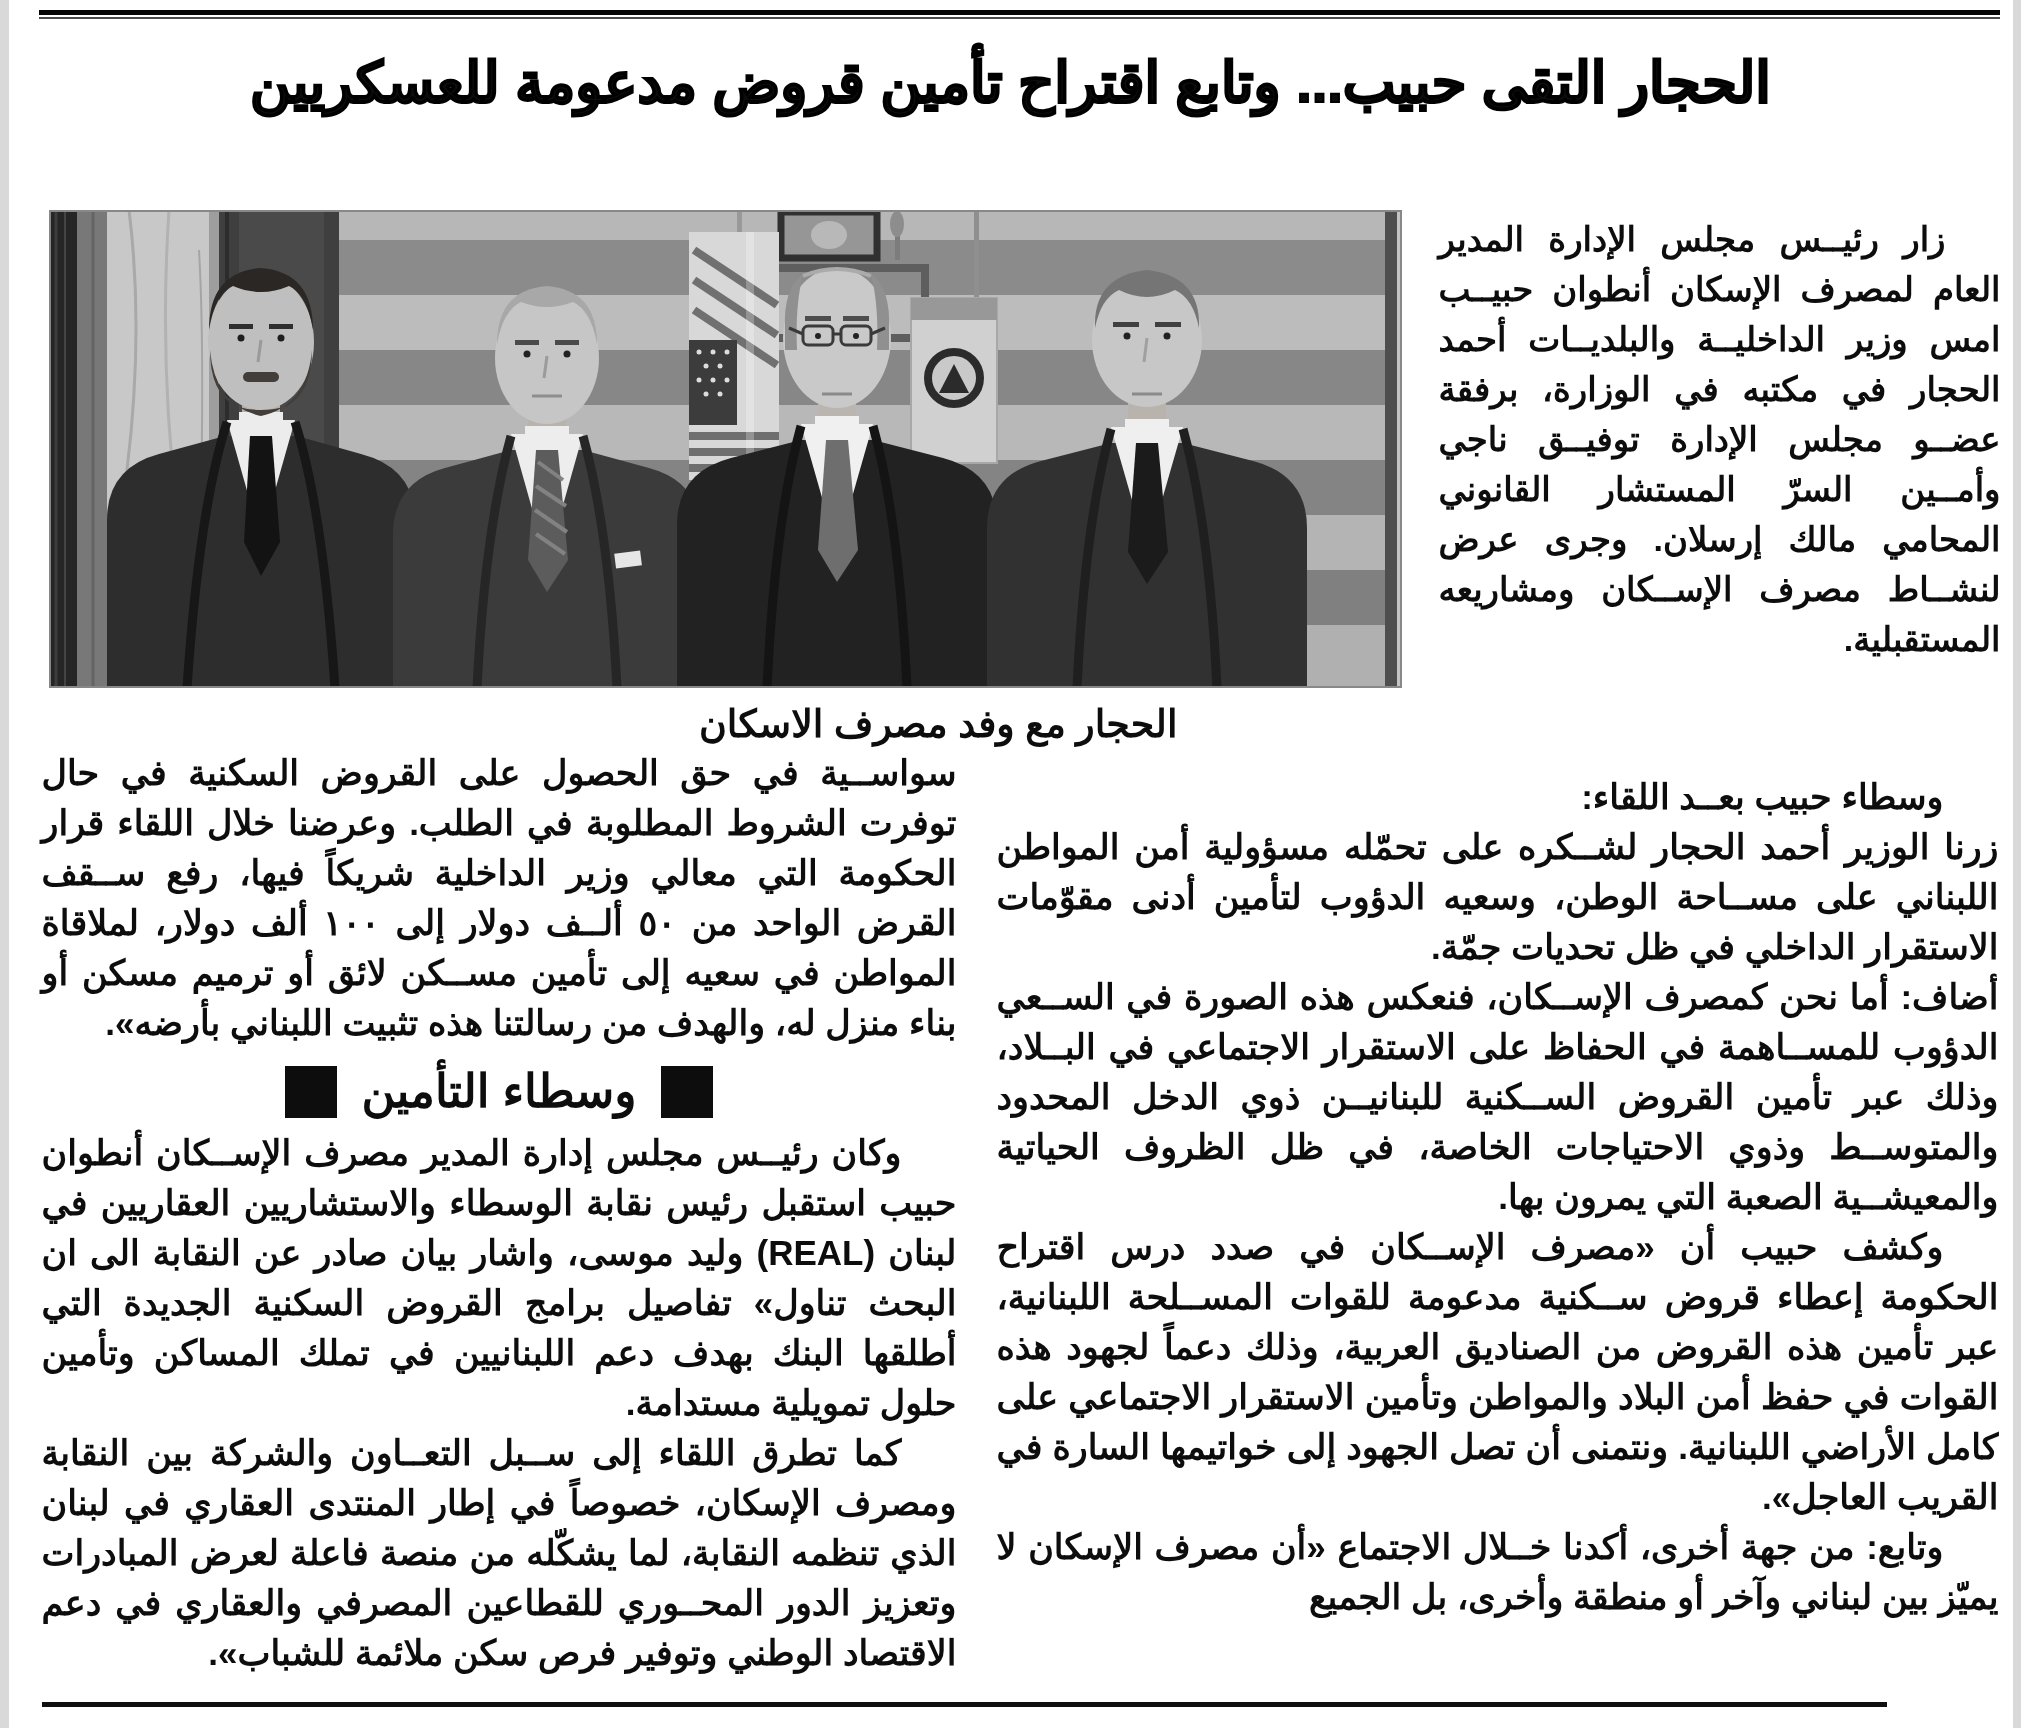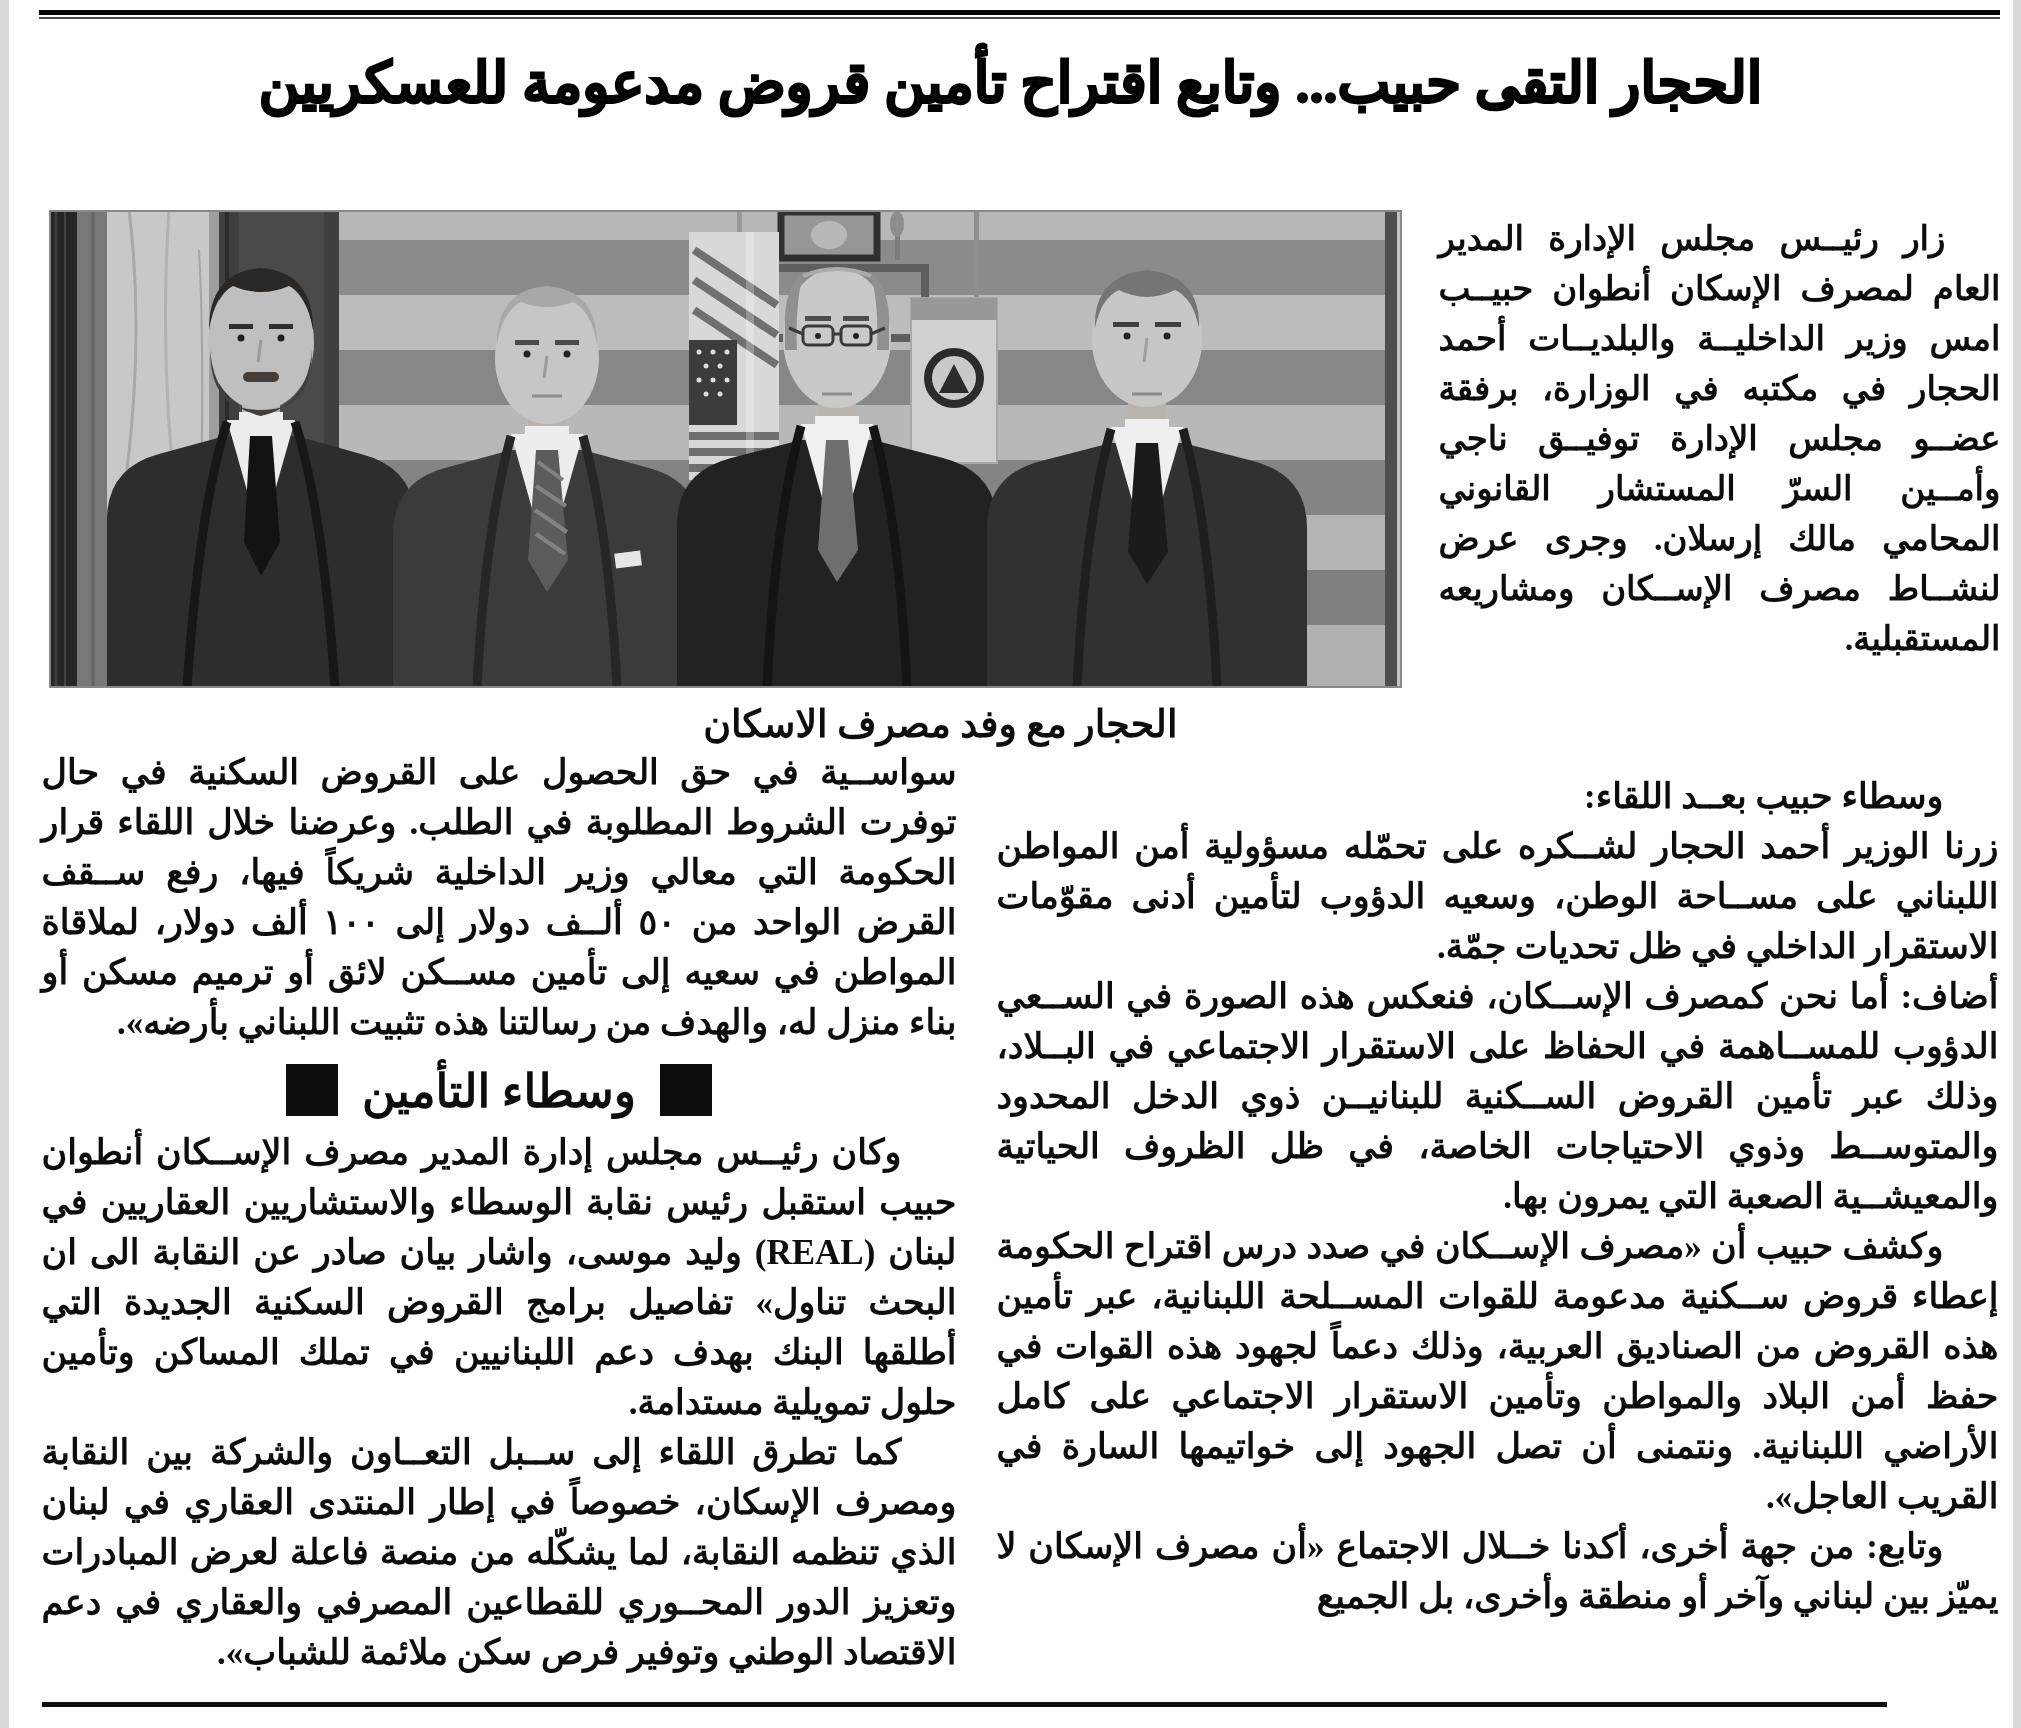--- a/index.html
+++ b/index.html
@@ -4,21 +4,21 @@
 <style>
   * { box-sizing: border-box; }
   html, body { margin: 0; padding: 0; background: #d9d9d9; }
   .page {
     position: relative;
     width: 2004px;
     height: 1728px;
     margin: 0 auto;
     background: #ffffff;
     color: #0d0d0d;
-    font-family: Liberation Serif, serif;
+    font-family: Liberation Sans, sans-serif;
     overflow: hidden;
   }
   .top-rule {
     position: absolute;
     left: 30px; top: 10px;
     width: 1961px; height: 10px;
     background: linear-gradient(#050505 0 5px, #ffffff 5px 7px, #4a4a4a 7px 9px, #ffffff 9px 10px);
   }
   .headline {
     position: absolute;
@@ -59,21 +59,21 @@
     text-align: justify;
     text-justify: inter-word;
   }
   .col p.indent { text-indent: 55px; }
   .col-side  { left: 1430px; top: 214px; width: 562px; }
   .col-side p { font-size: 34px; line-height: 50px; }
   .col-right { left: 988px;  top: 772px; width: 1002px; }
   .col-left  { left: 33px;   top: 748px; width: 915px;  }
   .subhead {
     display: flex;
-    align-items: flex-start;
+    align-items: flex-end;
     justify-content: center;
     gap: 24px;
     margin: 16px 0 10px 0;
   }
   .subhead .sq {
     width: 52px; height: 52px;
     background: #0d0d0d;
     flex: 0 0 auto;
   }
   .subhead .subhead-text {

